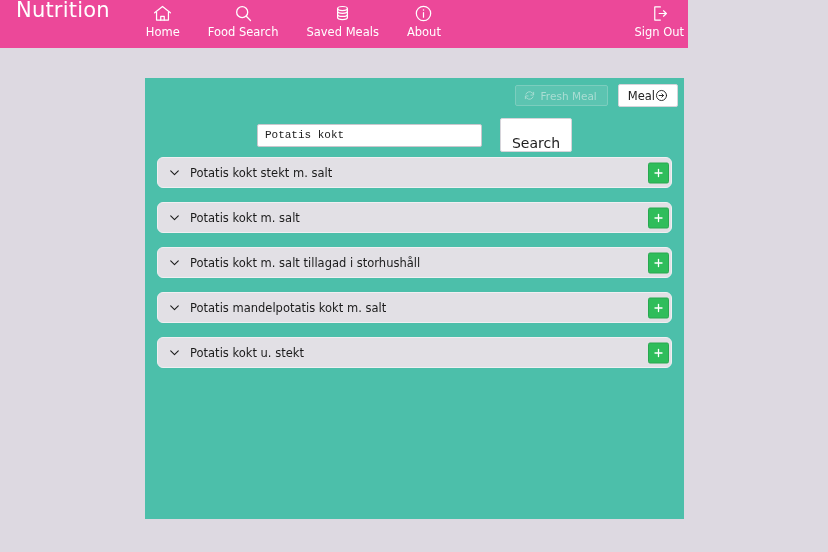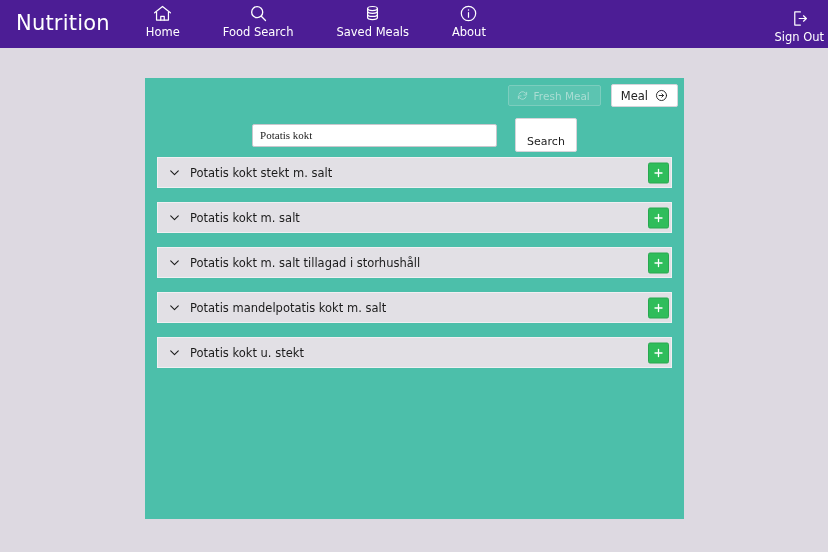--- a/index.html
+++ b/index.html
@@ -13,42 +13,42 @@
   body {
     background: #ddd9e1;
     font-family: "DejaVu Sans", "Liberation Sans", sans-serif;
     -webkit-font-smoothing: antialiased;
   }
 
   
   .navbar {
     position: absolute;
     top: 0; left: 0;
-    width: 828px;
+    width: 688px;
     height: 48px;
-    background: #4c1d95;
-    display: flex;
-    align-items: center;
+    background: #ec4899;
+    display: flex;
+    align-items: flex-start;
   }
 
   .brand {
     color: #ffffff;
     font-size: 21px;
     font-weight: 400;
     letter-spacing: 0.2px;
     margin-left: 16px;
     margin-right: 22px;
     line-height: 1;
     padding-bottom: 2px;
   }
 
   .nav-items {
     display: flex;
     align-items: flex-start;
-    gap: 15px;
+    gap: 0px;
     height: 48px;
   }
 
   .nav-item {
     display: flex;
     flex-direction: column;
     align-items: center;
     justify-content: flex-start;
     padding: 3px 14px 0 14px;
     cursor: pointer;
@@ -105,21 +105,20 @@
     font-size: 10.5px;
     padding: 4px 10px 4px 8px;
     border-radius: 2px;
     height: 21px;
     cursor: default;
   }
 
   .btn-meal {
     display: flex;
     align-items: center;
-    gap: 7px;
     background: #ffffff;
     border: 1px solid #d6d4da;
     color: #222222;
     font-size: 11.5px;
     padding: 4px 9px;
     border-radius: 2px;
     height: 23px;
     cursor: pointer;
   }
 
@@ -129,58 +128,58 @@
     top: 40px;
     left: 0;
     width: 539px;
     display: flex;
     justify-content: center;
     align-items: center;
     gap: 18px;
   }
 
   .search-input {
-    width: 245px;
+    width: 225px;
     height: 23px;
     background: #ffffff;
     border: 1px solid #c9c7cd;
     border-radius: 2px;
-    font-family: Liberation Serif, serif;
+    font-family: Liberation Mono, monospace;
     font-size: 11px;
     color: #1d1d1d;
     padding: 0 7px;
     outline: none;
   }
 
   .btn-search {
     background: #ffffff;
     border: 1px solid #d6d4da;
     border-radius: 2px;
     font-family: "DejaVu Sans", "Liberation Sans", sans-serif;
-    font-size: 11px;
+    font-size: 14px;
     color: #1d1d1d;
     height: 23px;
     padding: 16px 11px;
     cursor: pointer;
   }
 
   
   .results {
     position: absolute;
     top: 79px;
     left: 12px;
     width: 515px;
   }
 
   .result-row {
     position: relative;
     height: 31px;
     background: #e2e0e5;
     border: 1px solid #f0eff2;
-    border-radius: 0;
+    border-radius: 6px;
     margin-bottom: 14px;
     display: flex;
     align-items: center;
     cursor: pointer;
   }
 
   .chev {
     margin-left: 10px;
     margin-right: 9px;
     line-height: 0;

